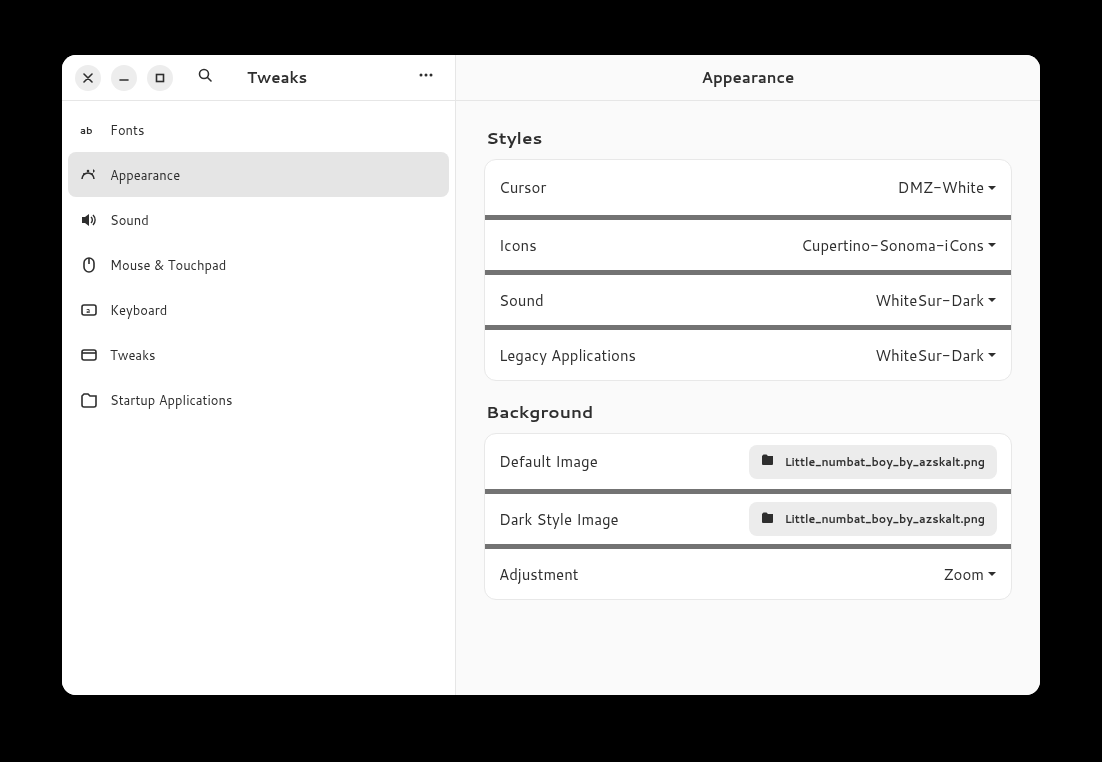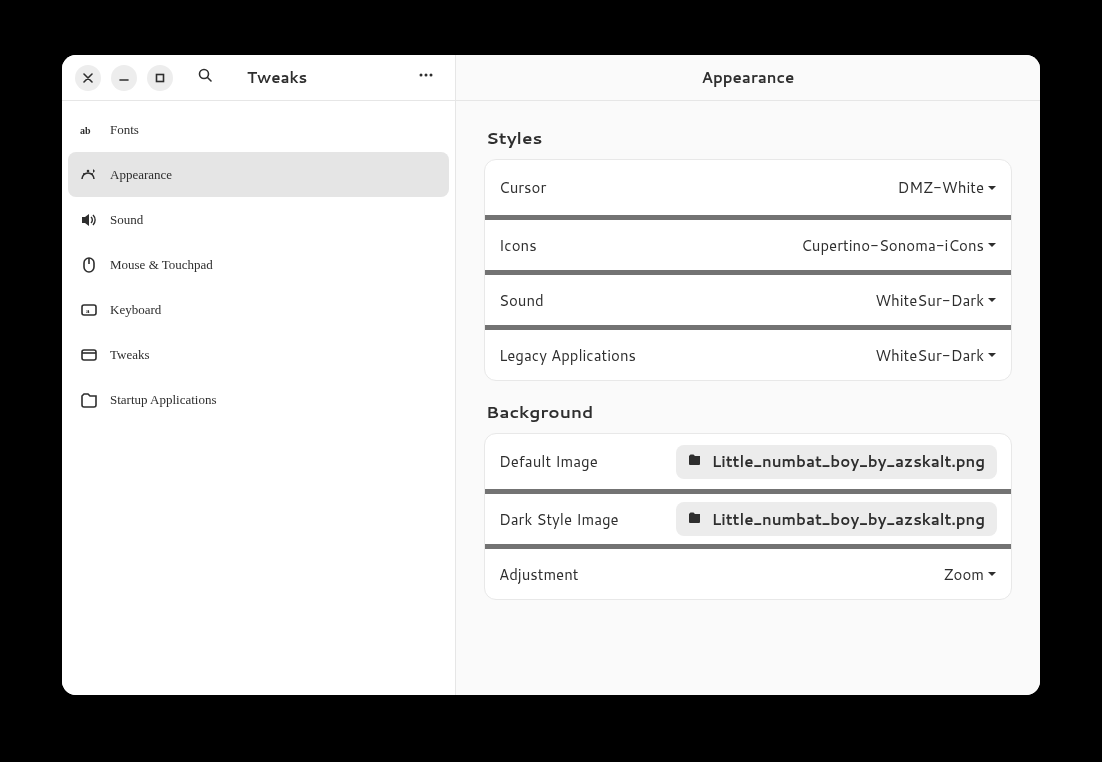--- a/index.html
+++ b/index.html
@@ -65,21 +65,20 @@
 
   .sidebar {
     padding: 6px;
   }
   .sidebar-item {
     height: 45px;
     border-radius: 8px;
     display: flex;
     align-items: center;
     padding: 0 12px;
-    font-family: Liberation Serif, serif;
   }
   .sidebar-item.active {
     background: #e5e5e5;
   }
   .side-icon {
     width: 18px; height: 18px;
     display: flex; align-items: center; justify-content: center;
     margin-right: 12px;
     color: #2e2e2e;
   }
@@ -150,21 +149,21 @@
   .file-chip {
     height: 34px;
     background: #ececec;
     border-radius: 8px;
     display: flex; align-items: center;
     padding: 0 12px;
     gap: 10px;
   }
   .file-chip-label {
     font-weight: 700;
-    font-size: 15px;
+    font-size: 11px;
     color: #2e2e2e;
   }
 </style>
 </head>
 <body>
 
 <div class="window">
 
   <div class="left-pane">
     <div class="titlebar-left">

